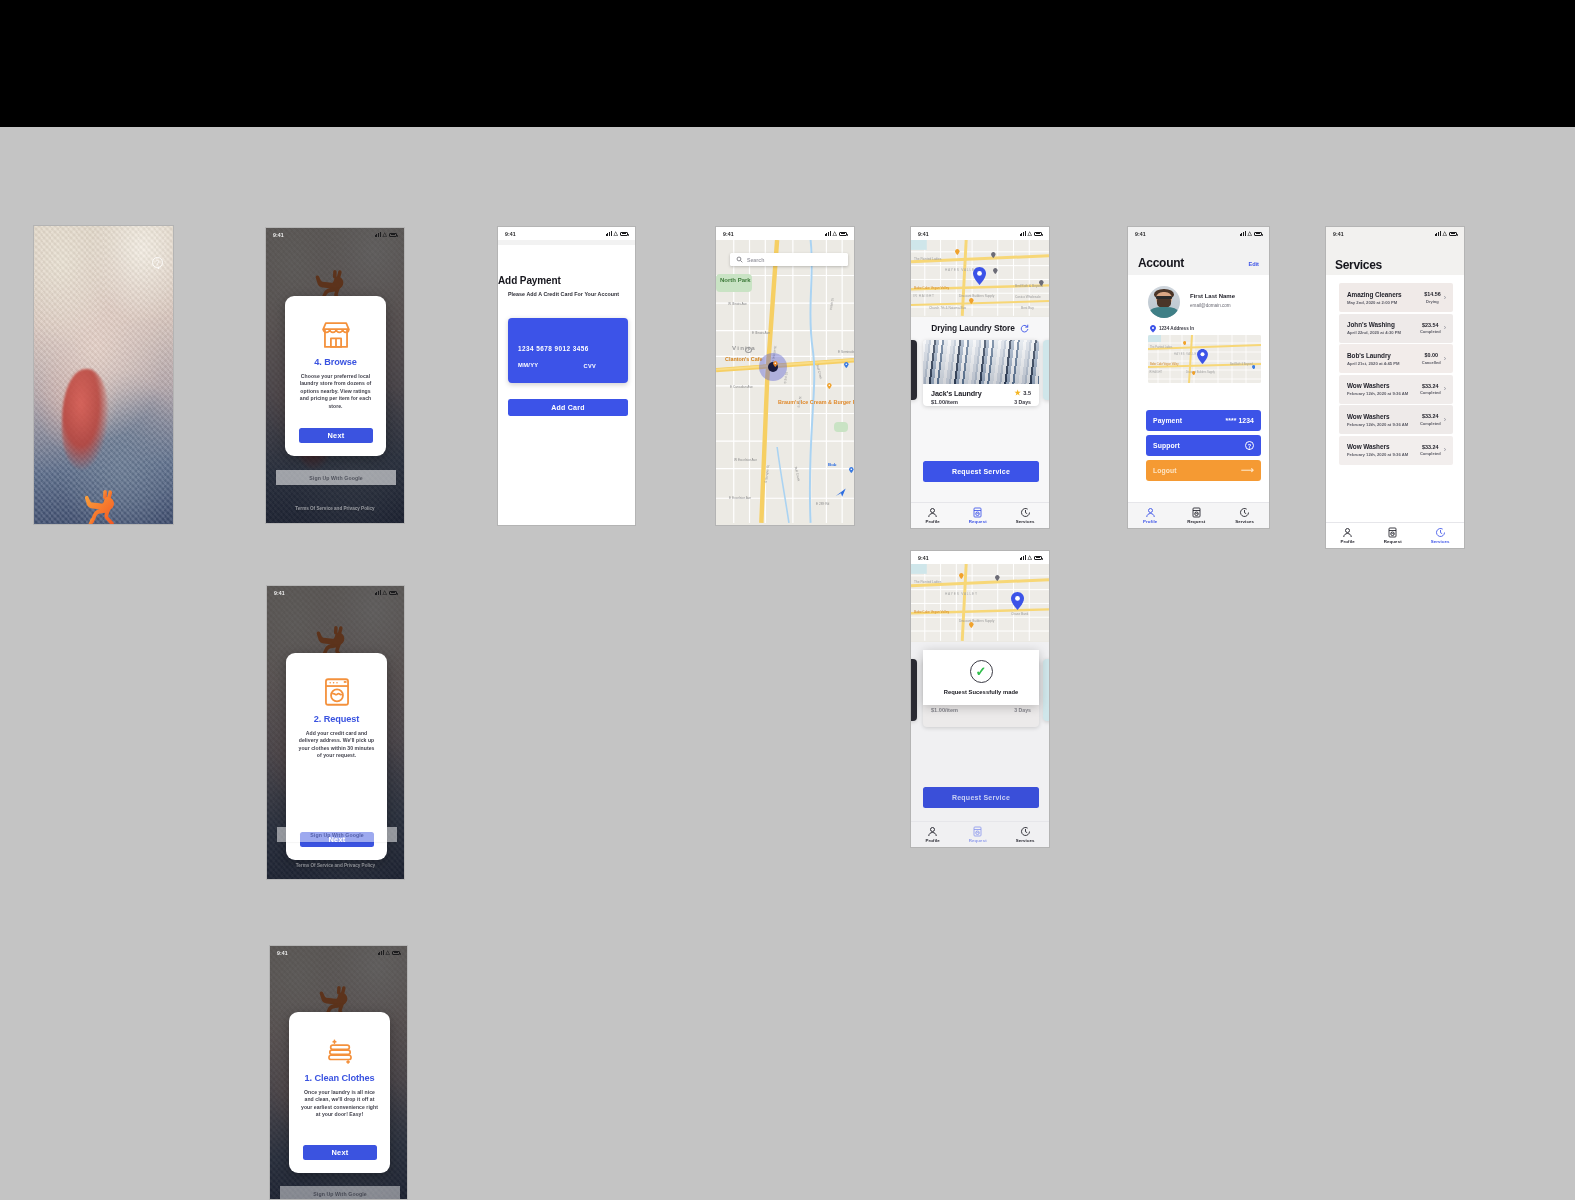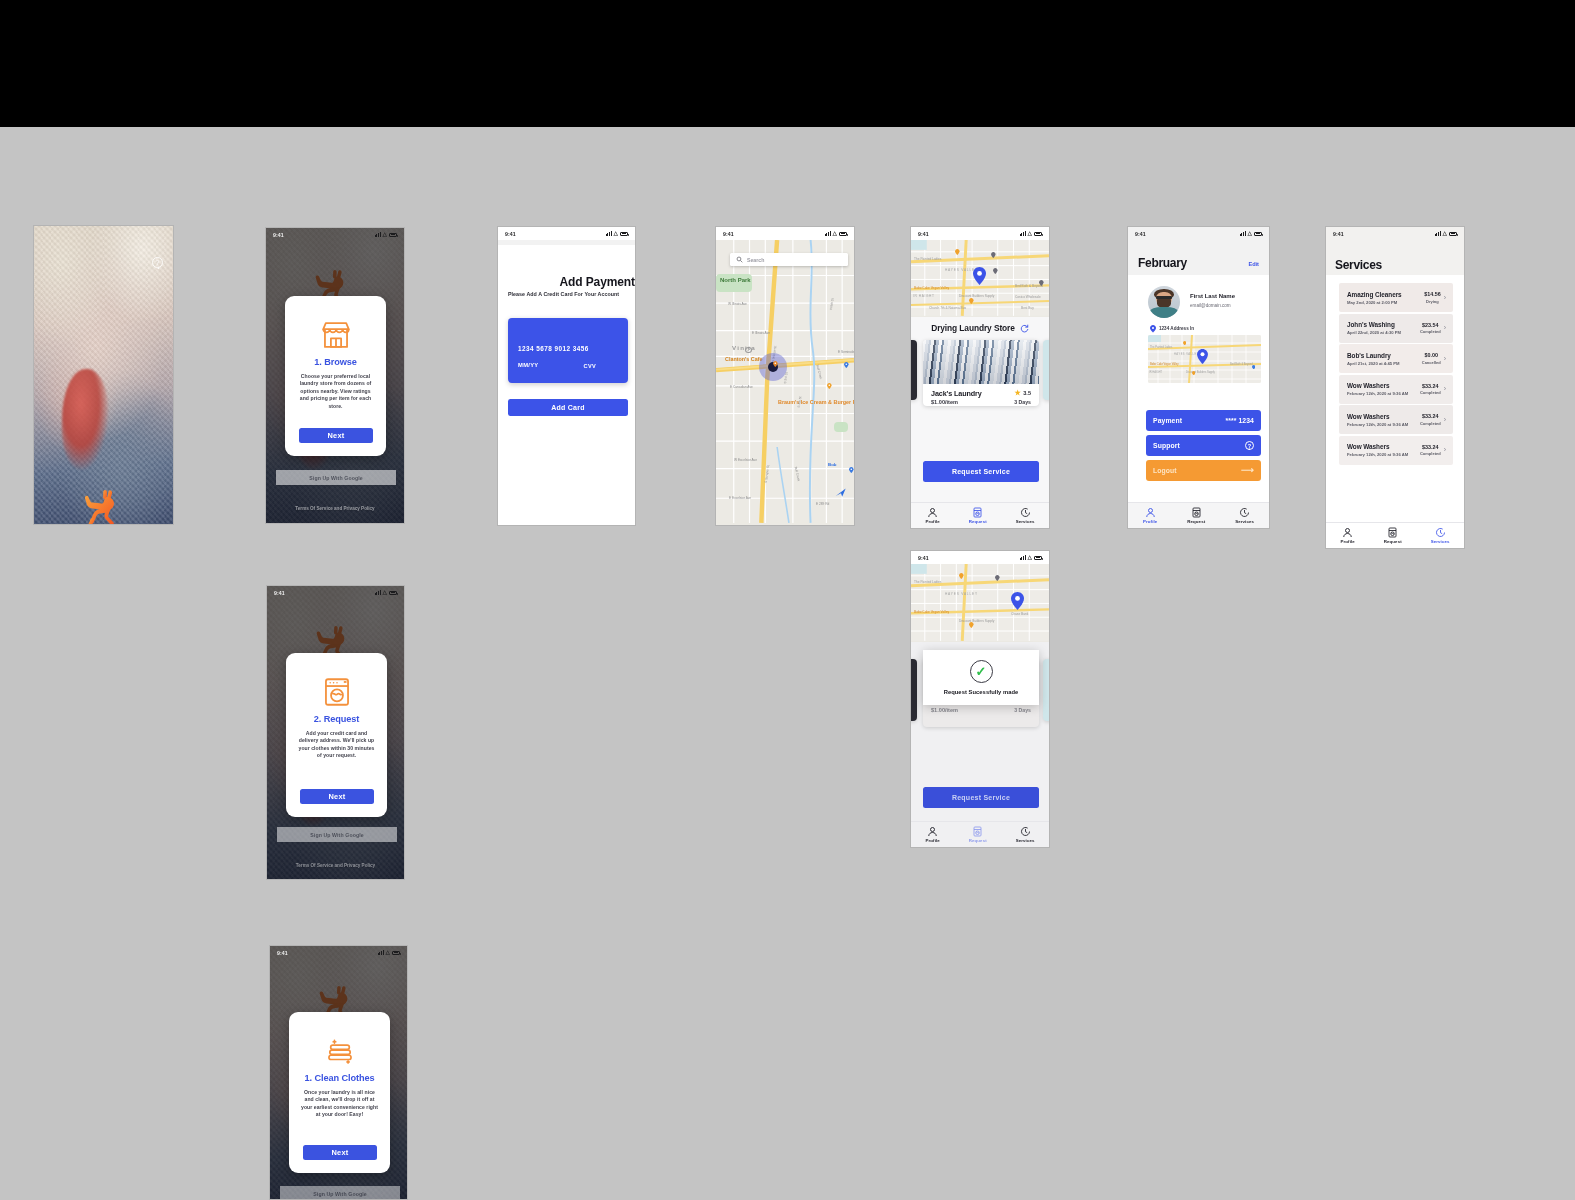--- a/index.html
+++ b/index.html
@@ -112,21 +112,21 @@
     font-size: 5.1px; line-height: 1.45; color: #3f3f4a;
     text-align: center; font-weight: bold; letter-spacing: .05px;
   }
   .ob-next {
     background: #3b53e0; color: #fff; border-radius: 2.5px;
     display: flex; align-items: center; justify-content: center;
     font-size: 7.4px; font-weight: bold; letter-spacing: .2px;
   }
 
   
-  .pay-title { font-size: 12px; font-weight: bold; color: #15151c; text-align: right; letter-spacing: -.1px; }
+  .pay-title { font-size: 10px; font-weight: bold; color: #15151c; text-align: left; letter-spacing: -.1px; }
   .pay-sub { font-size: 5.3px; font-weight: bold; color: #2b2b34; line-height: 1.42; letter-spacing: .05px; }
   .card-blue {
     position: absolute; background: #3c53e8; border-radius: 4px;
     box-shadow: 0 1.5px 5px rgba(0,0,0,.18);
   }
   .card-num { position:absolute; font-size: 6.4px; font-weight: bold; color: #fff; letter-spacing: .45px; }
   .card-mm { position:absolute; font-size: 5.8px; font-weight: bold; color: #fff; letter-spacing: .3px; }
   .card-cvv { position:absolute; font-size: 5.6px; font-weight: bold; color: #fff; letter-spacing: .3px; }
   .btn-blue {
     position: absolute; background: #3c53e8; color: #fff; border-radius: 2.5px;
@@ -330,21 +330,21 @@
     <div class="ob-card" style="left:19px; top:68px; width:101px; height:160px; padding:22px 11px 0;">
       <span class="ob-icon">
         <svg viewBox="0 0 40 40" fill="none" stroke="currentColor" stroke-width="2.1" stroke-linejoin="round">
           <path d="M5 13 8 6h24l3 7z"></path>
             <path d="M7 13v21h26V13"></path>
           <path d="M5 13c0 2.2 1.7 4 3.8 4s3.8-1.8 3.8-4m0 0c0 2.2 1.7 4 3.8 4s3.8-1.8 3.8-4m0 0c0 2.2 1.7 4 3.8 4s3.8-1.8 3.8-4m0 0c0 2.2 1.7 4 3.8 4S35 15.2 35 13"></path>
           <rect x="14" y="24" width="12" height="10"></rect>
             <path d="M20 24v10"></path>
         </svg>
       </span>
-      <span class="ob-step" style="margin-top:5px;">1. Browse</span>
+      <span class="ob-step" style="margin-top:5px;">4. Browse</span>
       <span class="ob-body" style="margin-top:6px;">Choose your preferred local laundry store from dozens of options nearby. View ratings and pricing per item for each store.</span>
       <span class="ob-next" style="position:absolute; left:14px; bottom:13px; width:74px; height:15px;">Next</span>
     </div>
 
     <div class="btn-white" style="left:10px; top:242px; width:120px; height:15px; opacity:.55; color:#6d6d75;">Sign Up With Google</div>
     <div class="tos" style="top:278px; opacity:.5;">Terms Of Service and Privacy Policy</div>
   </div>
 
   <div class="phone" style="left:266px; top:585px; width:139px; height:295px;">
     <div class="knitbg"></div>
@@ -366,21 +366,21 @@
             <i></i>
             <i></i>
             <i></i>
             <i></i>
           </span>
         <span class="wifi">△</span>
         <span class="batt"></span>
       </span>
     </div>
 
-    <div class="ob-card" style="left:19px; top:67px; width:101px; height:164px; padding:22px 11px 0;">
+    <div class="ob-card" style="left:19px; top:67px; width:101px; height:207px; padding:22px 11px 0;">
       <span class="ob-icon">
         <svg viewBox="0 0 40 40" fill="none" stroke="currentColor" stroke-width="2.1" stroke-linejoin="round">
           <rect x="7" y="5" width="26" height="30" rx="2.5"></rect>
           <path d="M7 13h26"></path>
           <circle cx="20" cy="24" r="7"></circle>
           <path d="M14.5 22.5c2.5-2.2 3.8 2.2 6 0s3.8 2.2 5.2 0"></path>
           <circle cx="12" cy="9" r=".9" fill="currentColor" stroke="none"></circle>
           <circle cx="16" cy="9" r=".9" fill="currentColor" stroke="none"></circle>
           <circle cx="20" cy="9" r=".9" fill="currentColor" stroke="none"></circle>
           <path d="M28 8.2h3.2"></path>
@@ -818,21 +818,21 @@
             <i></i>
             <i></i>
             <i></i>
             <i></i>
           </span>
         <span class="wifi">△</span>
         <span class="batt"></span>
       </span>
     </div>
 
-    <span class="page-head" style="left:10px; top:29px;">February</span>
+    <span class="page-head" style="left:10px; top:29px;">Account</span>
     <span class="edit-link" style="right:10px; top:34px;">Edit</span>
 
     <div class="avatar" style="left:20px; top:59px; width:32px; height:32px;">
       <span class="hair"></span>
       <span class="face"></span>
       <span class="beard"></span>
       <span class="glasses"></span>
       <span class="shirt"></span>
     </div>
     <span class="prof-name" style="left:62px; top:66px;">First Last Name</span>

